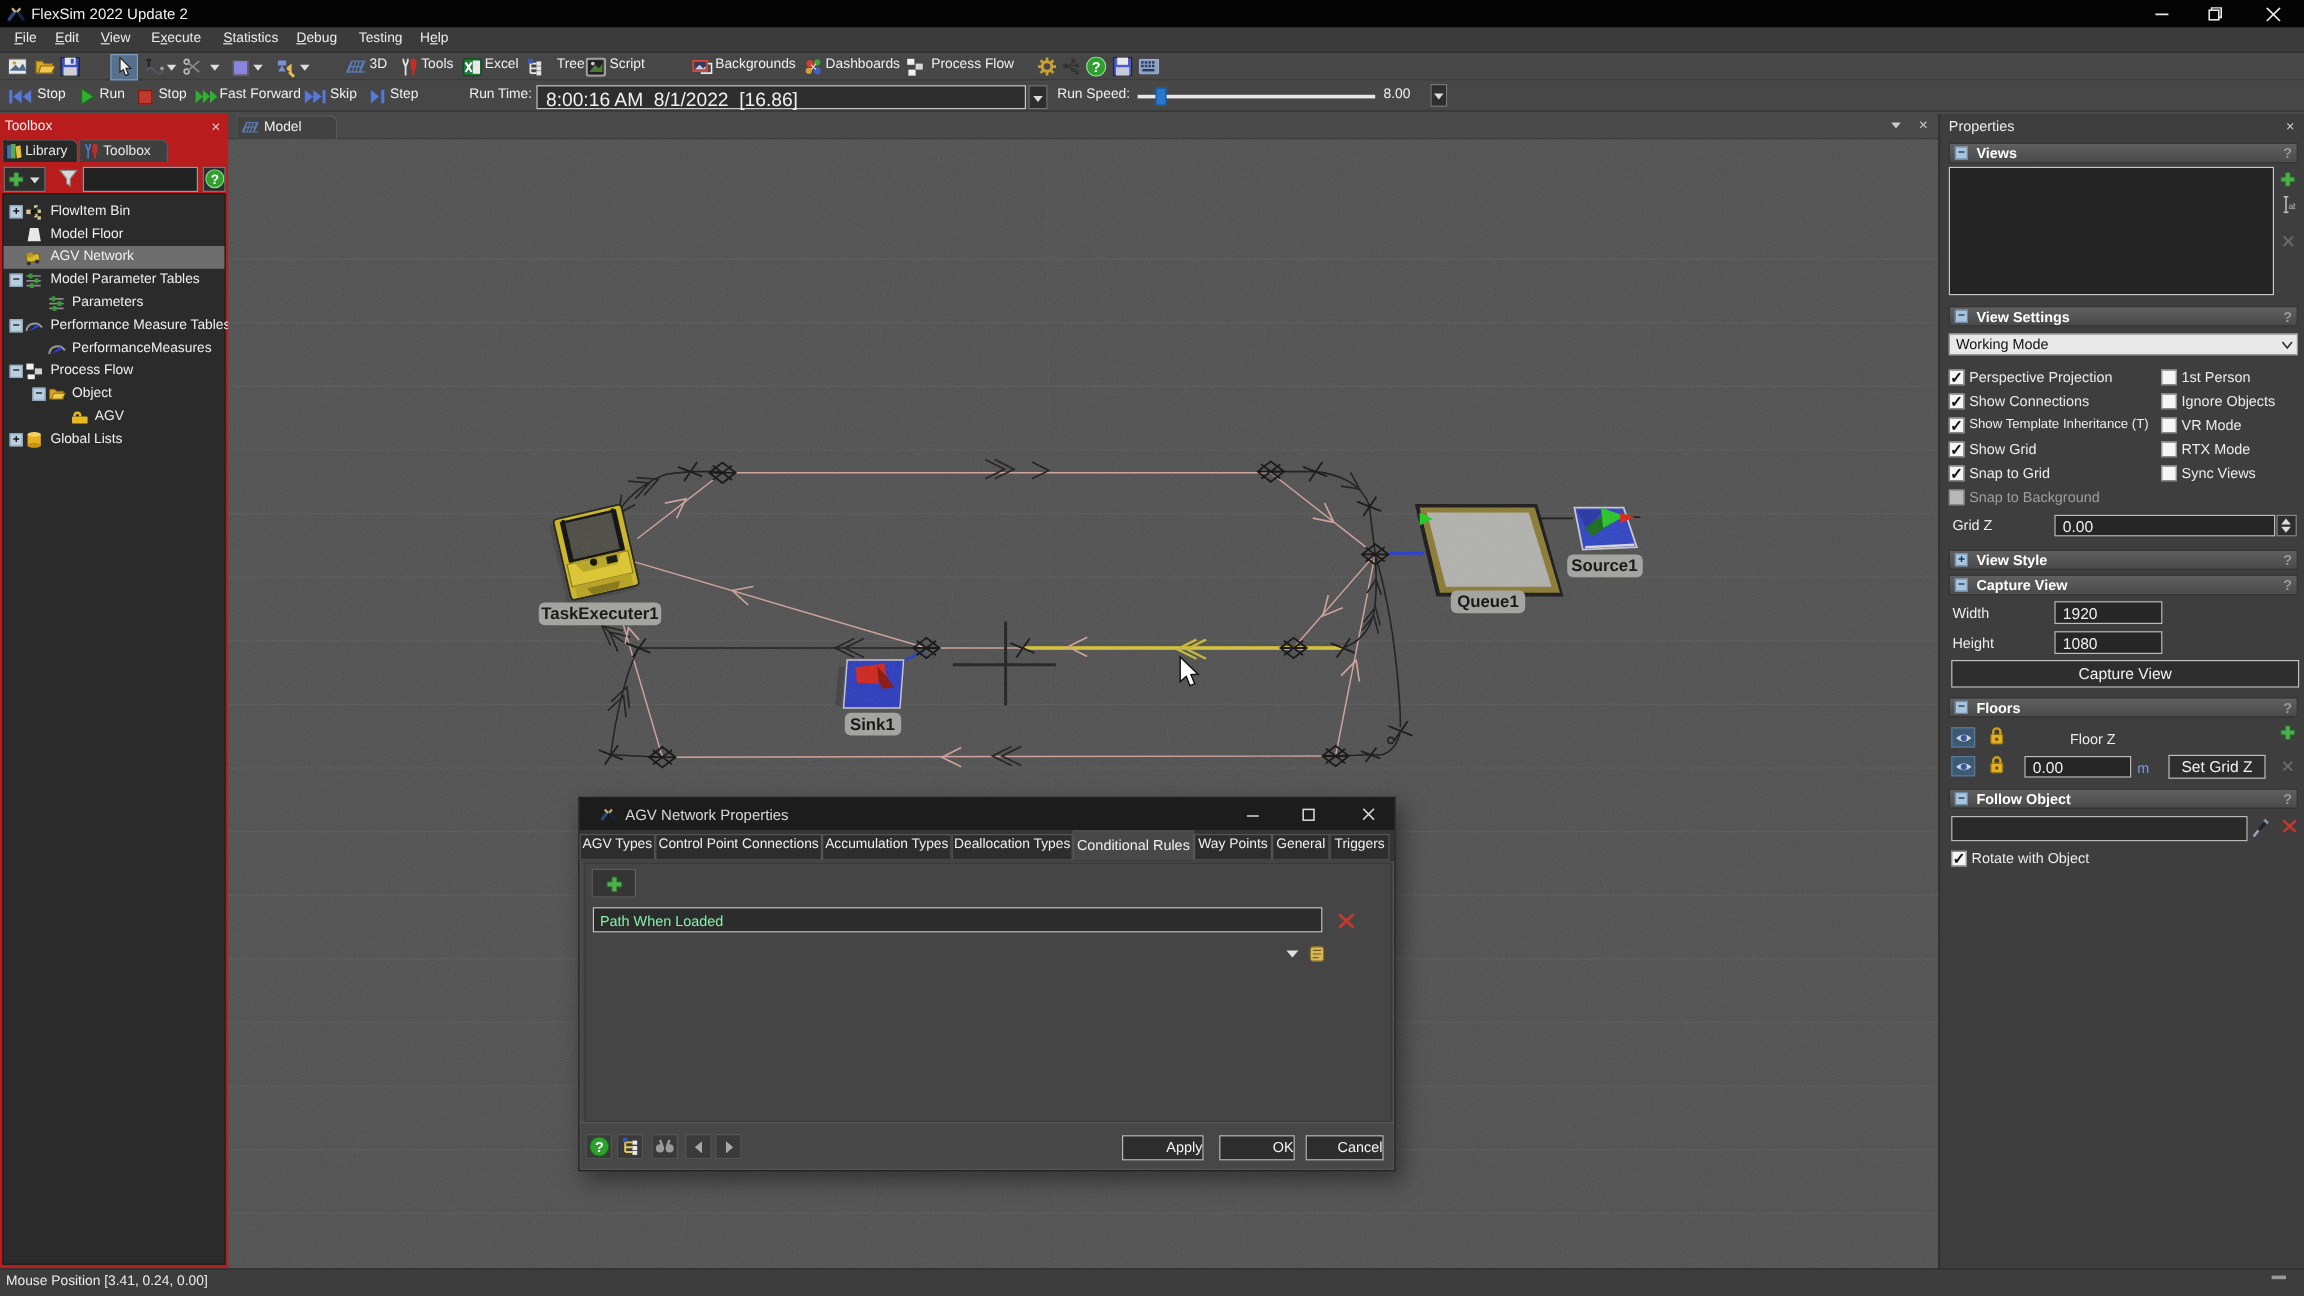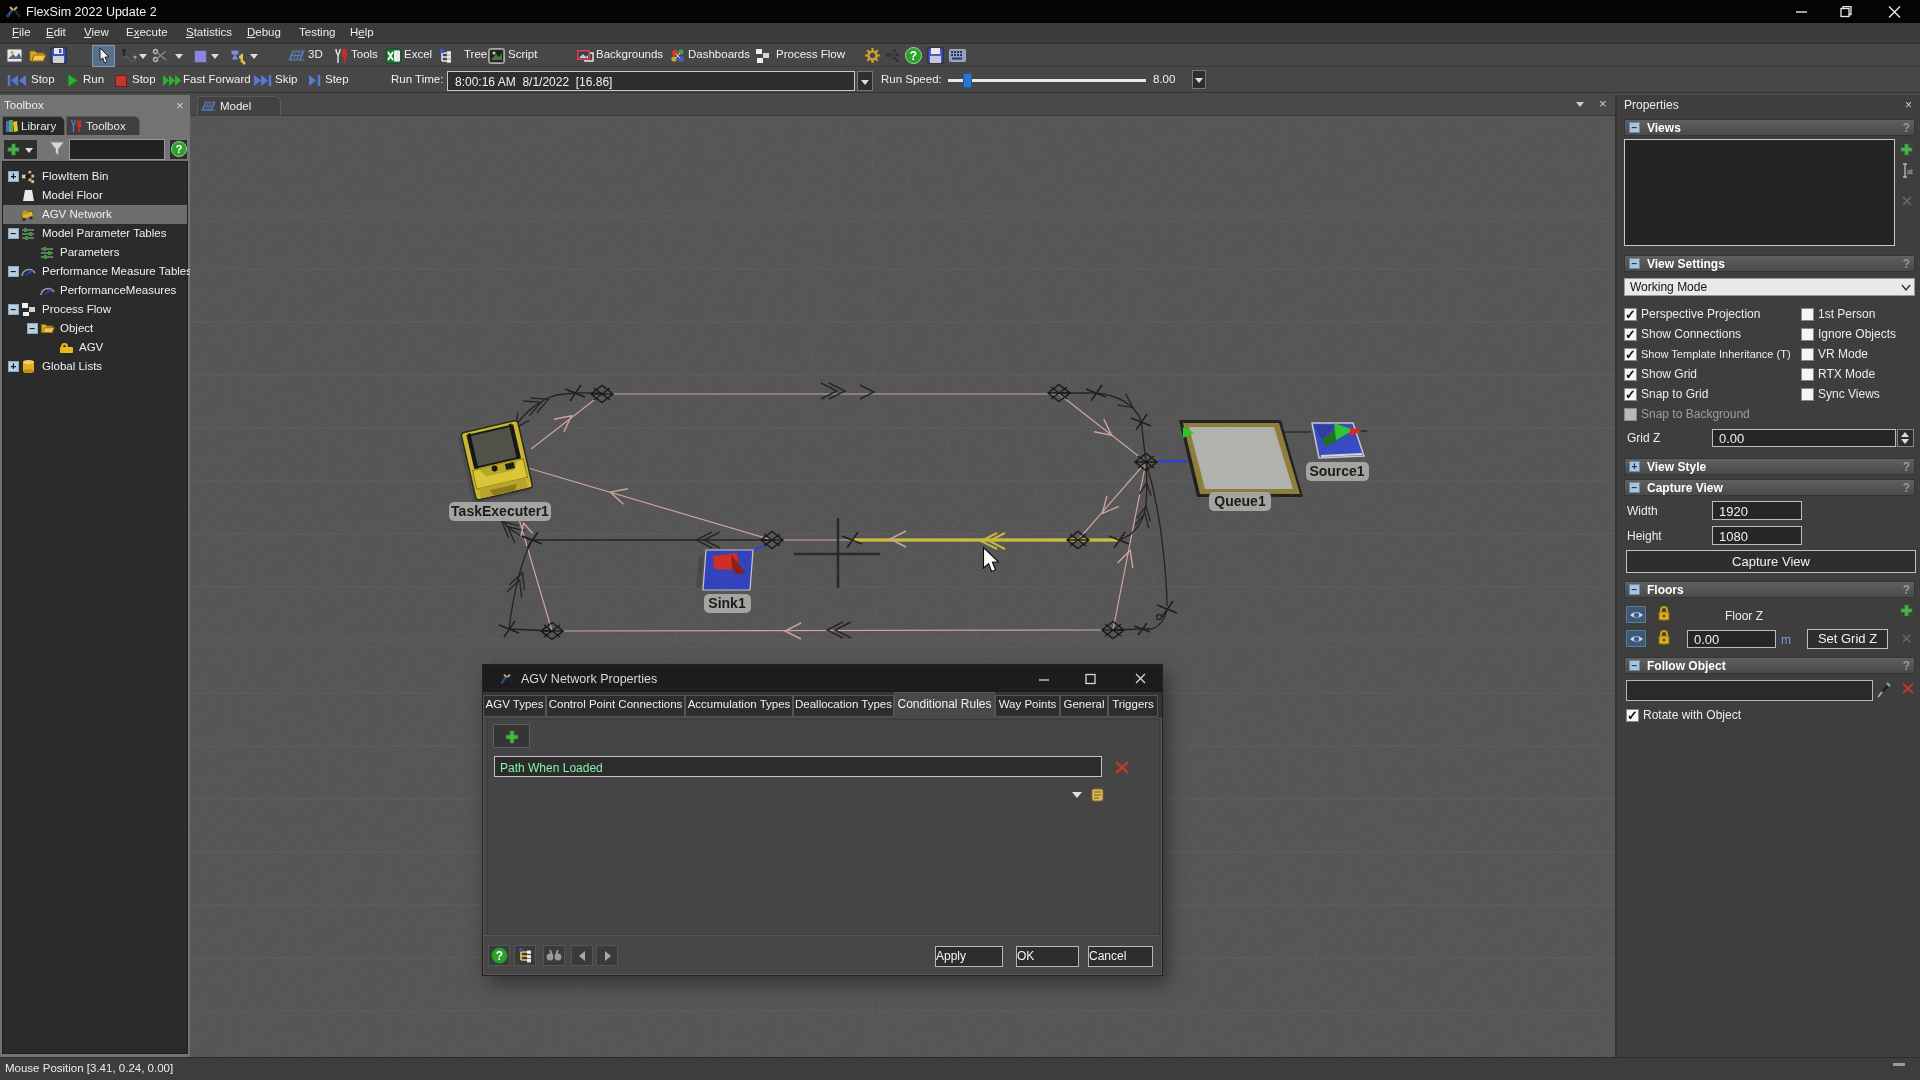--- a/index.html
+++ b/index.html
@@ -14,21 +14,21 @@
 #menubar { position:absolute; left:0; top:23px; width:1920px; height:21px; background:#3b3b3b; color:#ececec; font-size:11.5px; border-bottom:1px solid #2e2e2e;}
 #menubar span { position:absolute; top:3px; }
 
 #toolbar { position:absolute; left:0; top:45px; width:1920px; height:22px; background:#474747; color:#f0f0f0; font-size:11.5px; border-bottom:1px solid #383838; }
 #runbar { position:absolute; left:0; top:68px; width:1920px; height:25px; background:#474747; color:#f0f0f0; font-size:11.5px; border-bottom:1px solid #333; }
 .tbtxt { position:absolute; top:3px; }
 .rbtxt { position:absolute; top:5px; }
 
 #statusbar { position:absolute; left:0; top:1057px; width:1920px; height:23px; background:#3d3d3d; color:#ececec; font-size:11.5px; border-top:1px solid #2c2c2c; }
 
-#toolbox { position:absolute; left:0; top:95px; width:190px; height:962px; background:#737373;text-decoration:underline; }
+#toolbox { position:absolute; left:0; top:95px; width:190px; height:962px; background:#b91c1c;text-decoration:underline; }
 #toolbox .hdr { position:absolute; left:4px; top:4px; font-size:11.5px; color:#ececec; }
 #tbxtabs { position:absolute; left:0; top:21px; width:190px; height:19px;text-align:center; }
 .tbxtab { position:absolute; top:0; height:19px; font-size:12px; color:#e8e8e8; border:1px solid #5a5a5a; border-bottom:none; border-radius:0 6px 0 0; }
 #tbxtree { position:absolute; left:2px; top:66px; width:186px; height:893px; background:#2b2b2b; border:1px solid #1f1f1f; color:#f0f0f0; font-size:12px; }
 .trow { position:absolute; left:0; width:184px; height:19px; }
 .trow .lbl { position:absolute; top:3px; white-space:nowrap; font-size:11.5px; }
 .pm { position:absolute; top:4px; width:11px; height:11px; background:#b9cede; border:1px solid #8fa8bc; color:#111; font-size:10px; line-height:9px; text-align:center; font-weight:bold; }
 
 #tabbar { position:absolute; left:190px; top:95px; width:1427px; height:21px; background:#494949; border-bottom:1px solid #3a3a3a;}
 #modeltab { position:absolute; left:7px; top:1px; width:84px; height:20px; background:#424242; border:1px solid #5a5a5a; border-bottom:none; border-radius:0 6px 0 0; color:#f0f0f0; font-size:12px; }
@@ -44,21 +44,21 @@
 .pinput { position:absolute; background:#262626; border:1px solid #bcbcbc; color:#f0f0f0; font-size:13px; }
 .pbtn { position:absolute; background:#2e2e2e; border:1px solid #c0c0c0; color:#f2f2f2; font-size:13px; text-align:center; }
 
 #dlg { position:absolute; left:482px; top:664px; width:681px; height:312px; background:#474747; border:1px solid #222; box-shadow:0 0 0 1px #555 inset, 5px 8px 18px rgba(0,0,0,0.4); }
 #dlgtitle { position:absolute; left:0; top:0; width:679px; height:27px; background:#1c1c1c; color:#d8d8d8; font-size:13px; }
 #dlgtabs { position:absolute; left:0; top:27px; width:679px; height:25px; background:#343434; border-bottom:1px solid #2a2a2a; }
 .dtab { position:absolute; top:3px; height:22px; background:#2d2d2d; border:1px solid #555; color:#f0f0f0; font-size:11.5px; text-align:center; white-space:nowrap; overflow:hidden; }
 .dtab.sel { top:0px; height:25px; background:#484848; border-bottom:none; font-size:12px; }
 #dlgbody { position:absolute; left:4px; top:54px; width:673px; height:216px; background:#454545; border:1px solid #3a3a3a; }
 #dlgfoot { position:absolute; left:0; top:270px; width:679px; height:40px; border-top:1px solid #585858; }
-.dbtn { position:absolute; top:10px; height:21px; background:#2d2d2d; border:1px solid #b8b8b8; color:#f5f5f5; font-size:12px; text-align:left; line-height:19px; }
+.dbtn { position:absolute; top:10px; height:21px; background:#2d2d2d; border:1px solid #b8b8b8; color:#f5f5f5; font-size:12px; text-align:right; line-height:19px; }
 .ficon { position:absolute; top:9px; width:22px; height:21px; background:#3a3a3a; border:1px solid #555; }
 </style>
 </head>
 <body>
 <div id="page">
 
   <div id="titlebar">
     <svg class="abs" style="left:5px;top:4px" width="17" height="15" viewBox="0 0 17 15">
       <path d="M1 12 L7 4 L9 6 L3 14 Z" fill="#2a4a7a"></path>
       <path d="M16 12 L10 4 L8 6 L14 14 Z" fill="#16233f"></path>
@@ -238,21 +238,21 @@
         <path d="M17 1 v11" stroke="#5878d8" stroke-width="2.5"></path>
       </svg>
     <span class="rbtxt" style="left:275px">Skip</span>
     <svg class="abs" style="left:308px;top:6px" width="13" height="13" viewBox="0 0 13 13">
         <path d="M1 1 L8 6.5 L1 12 Z" fill="#5878d8"></path>
         <path d="M11 1 v11" stroke="#5878d8" stroke-width="2.5"></path>
       </svg>
     <span class="rbtxt" style="left:325px">Step</span>
     <span class="rbtxt" style="left:391px">Run Time:</span>
     <div class="abs" style="left:447px;top:3px;width:408px;height:20px;background:#2e2e2e;border:1px solid #c8c8c8">
-      <span style="position:absolute;left:7px;top:3px;font-size:12px">8:00:16 AM&nbsp; 8/1/2022&nbsp; [16.86]</span>
+      <span style="position:absolute;left:7px;top:3px;font-size:16px">8:00:16 AM&nbsp; 8/1/2022&nbsp; [16.86]</span>
     </div>
     <div class="abs" style="left:857px;top:3px;width:16px;height:20px;background:#2e2e2e;border:1px solid #777">
       <div style="position:absolute;left:3px;top:8px;width:0;height:0;border-left:4px solid transparent;border-right:4px solid transparent;border-top:5px solid #ddd"></div>
     </div>
     <span class="rbtxt" style="left:881px">Run Speed:</span>
     <div class="abs" style="left:948px;top:11px;width:198px;height:3px;background:#e8e8e8"></div>
     <div class="abs" style="left:963px;top:5px;width:9px;height:15px;background:#2878d0;border:1px solid #1a5a9a"></div>
     <span class="rbtxt" style="left:1153px">8.00</span>
     <div class="abs" style="left:1192px;top:2px;width:14px;height:19px;background:#2e2e2e;border:1px solid #777">
       <div style="position:absolute;left:2px;top:7px;width:0;height:0;border-left:4px solid transparent;border-right:4px solid transparent;border-top:5px solid #ddd"></div>

